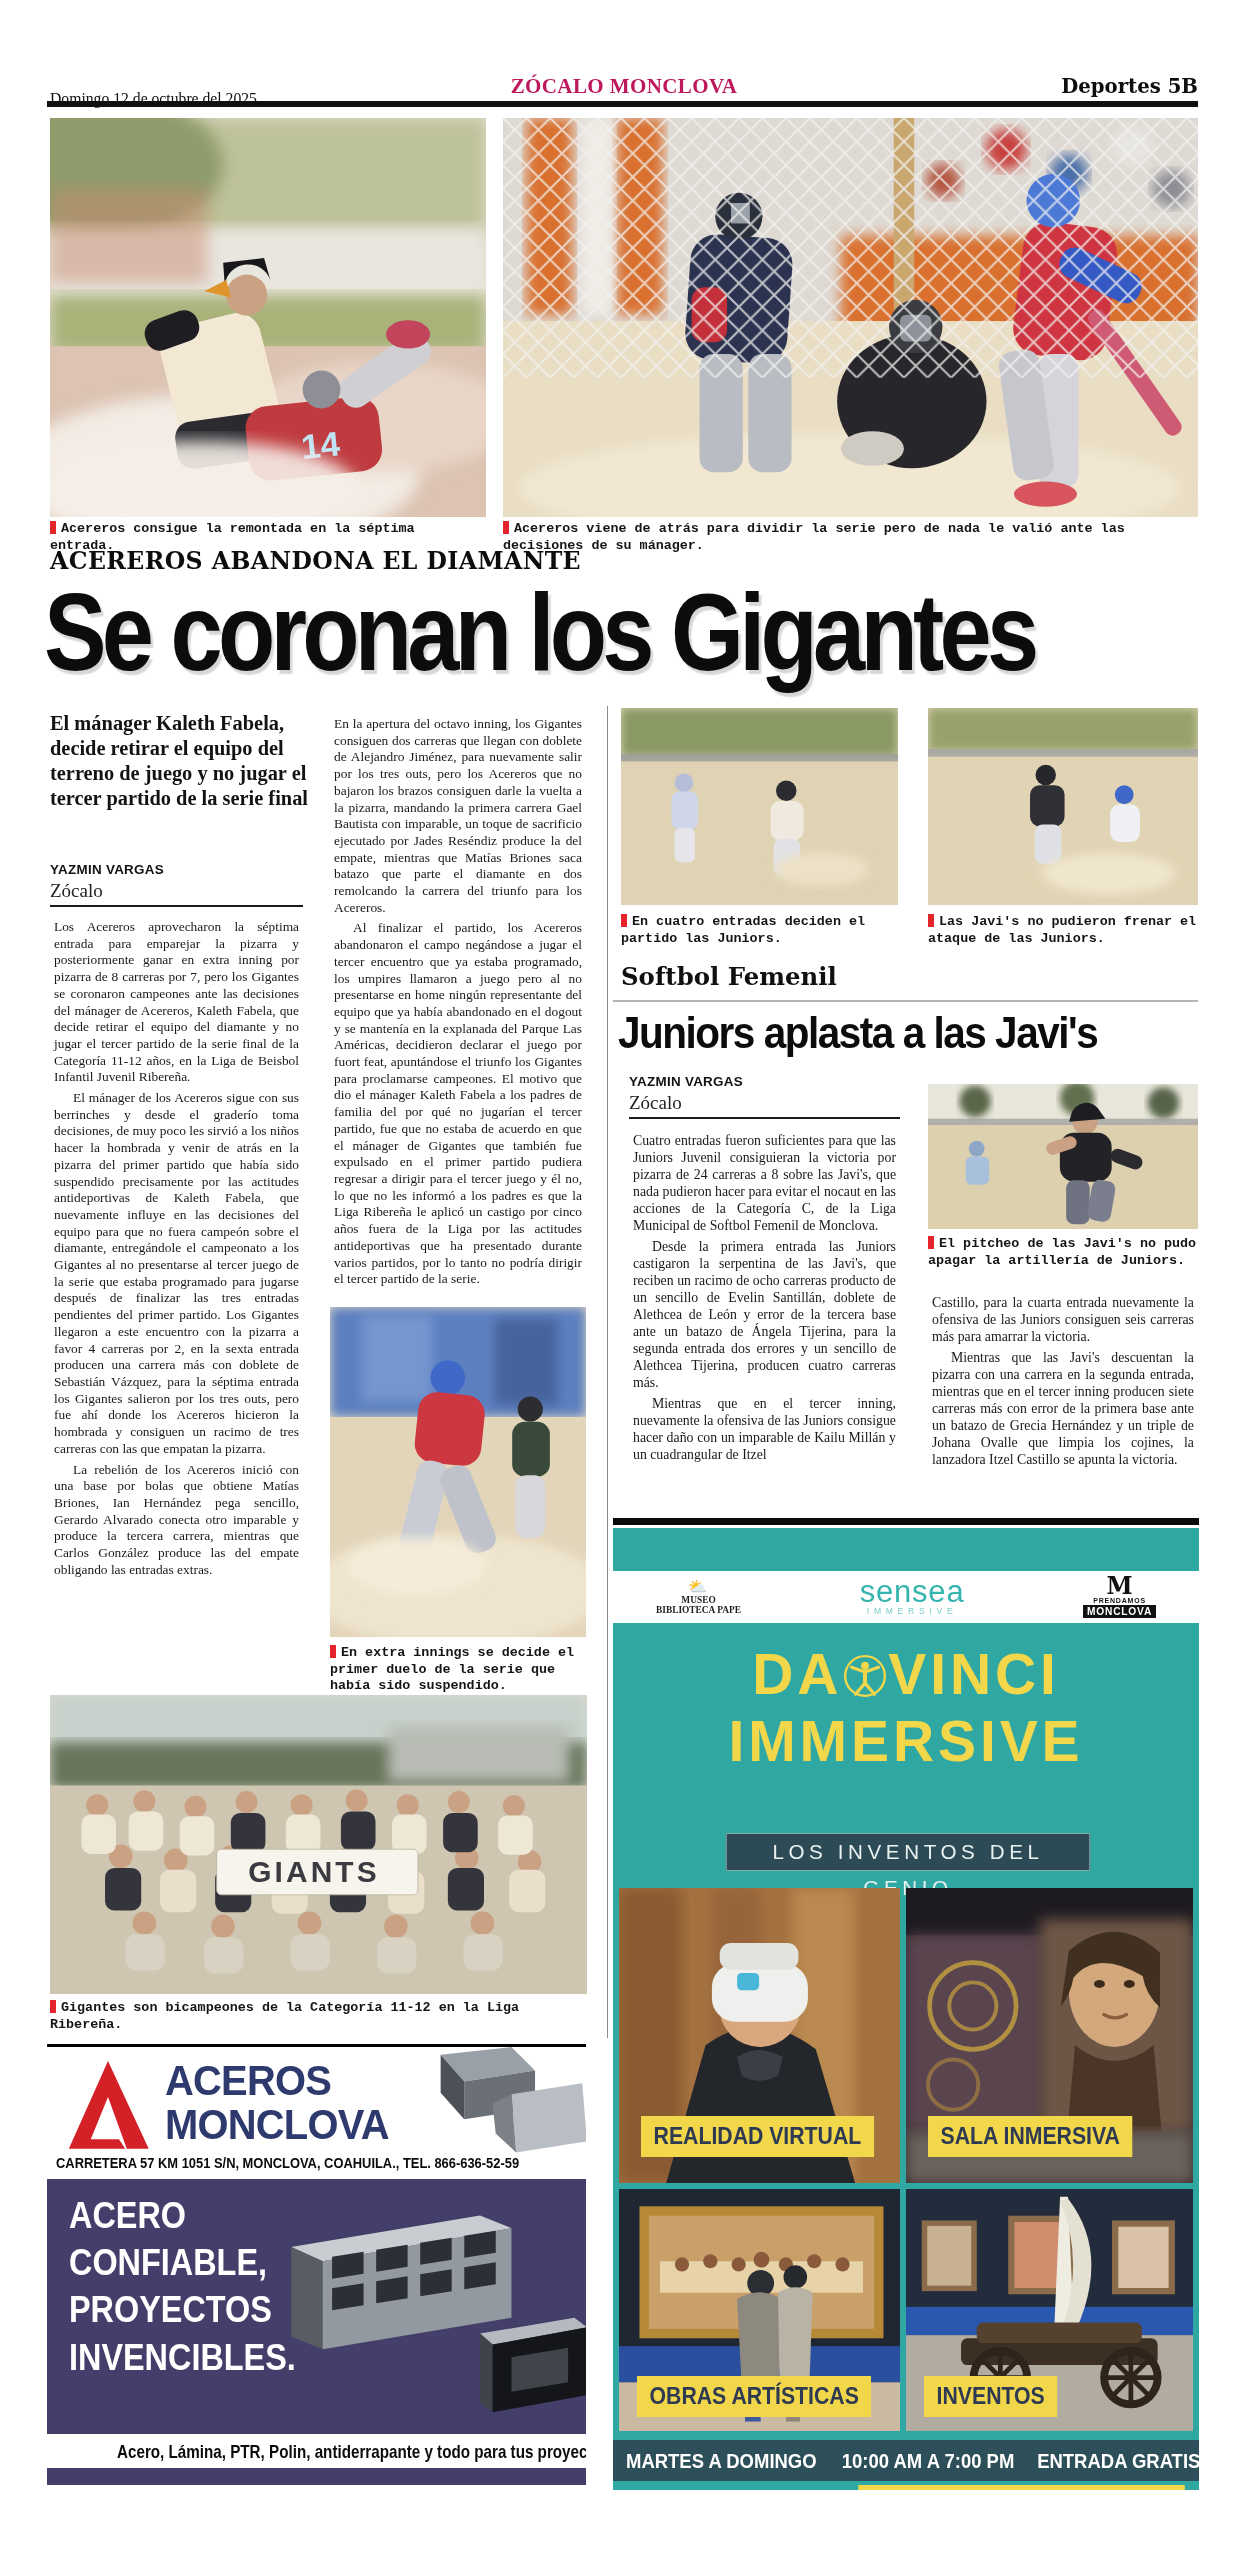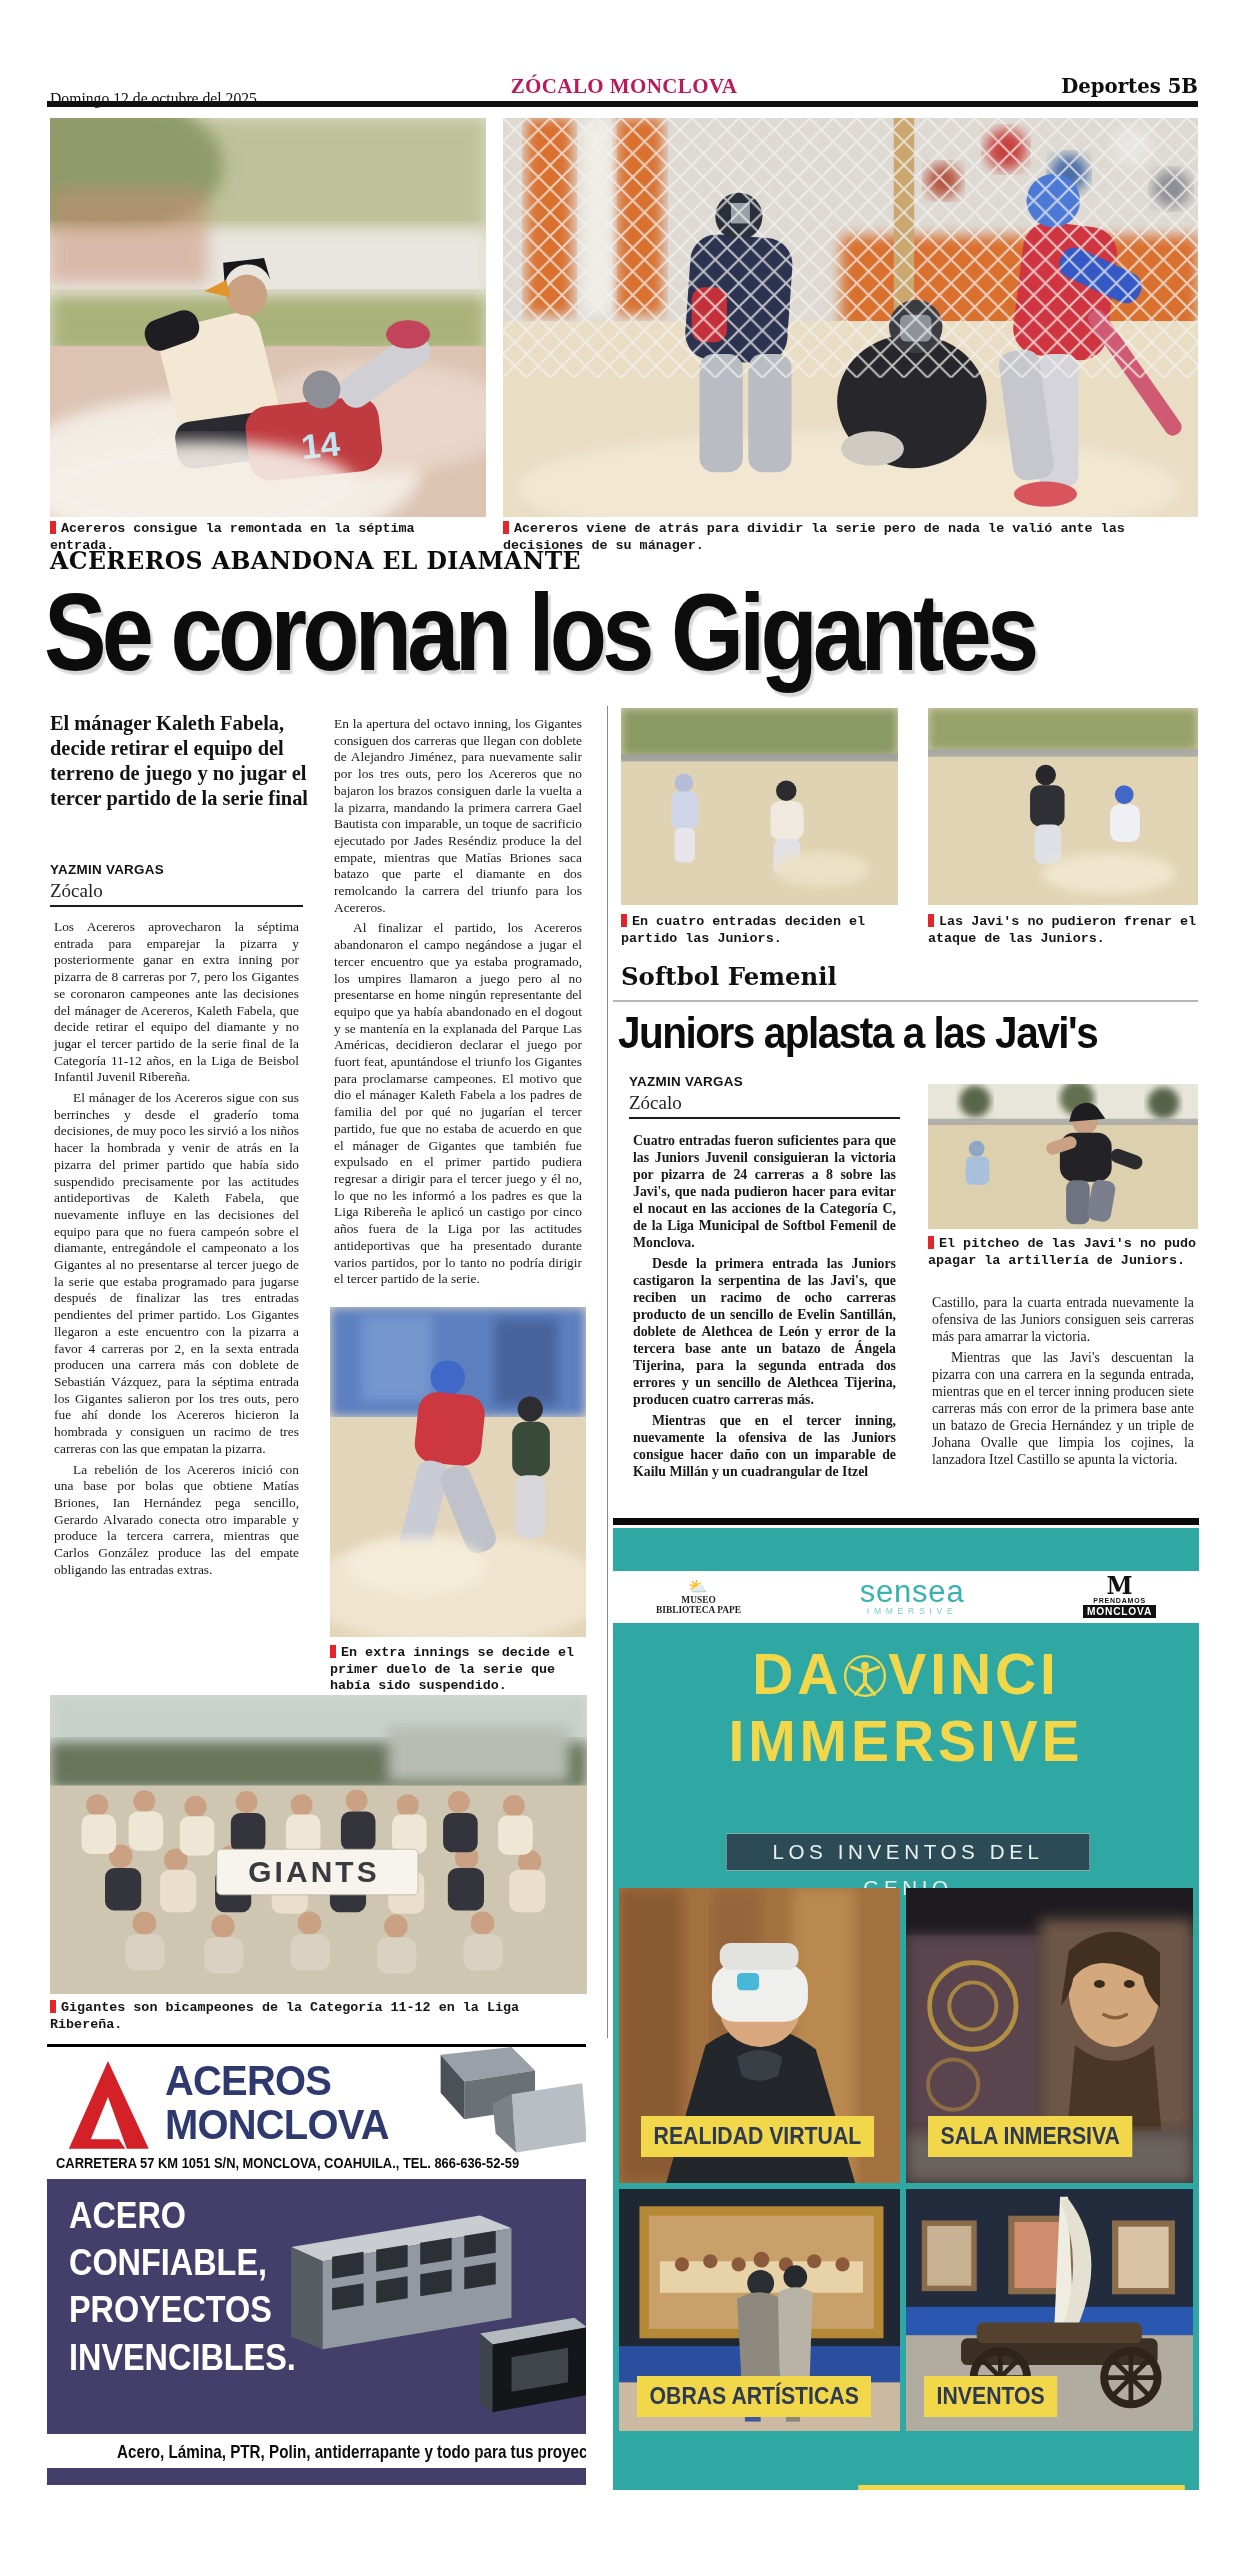--- a/index.html
+++ b/index.html
@@ -287,21 +287,21 @@
   </figure>
   <div class="cap" style="left:928px;top:914px;width:270px;"><span class="mk"></span><span>Las Javi's no pudieron frenar el ataque de las Juniors.</span></div>
 
   <div class="soft-label">Softbol Femenil</div>
   <div class="soft-line"></div>
   <h2 class="soft-head">Juniors aplasta a las Javi's</h2>
   <div class="by-name" style="left:629px;top:1074px;">YAZMIN VARGAS</div>
   <div class="by-ag" style="left:629px;top:1092px;">Zócalo</div>
   <div class="by-rule" style="left:629px;top:1117px;width:271px;"></div>
 
-  <div class="bodycol" style="left:629px;top:1128px;width:271px;height:395px;font-size:13.8px;line-height:17px;font-weight:bold;">
+  <div class="bodycol" style="left:629px;top:1128px;width:271px;height:395px;font-size:13.8px;line-height:17px;">
     <p>Cuatro entradas fueron suficientes para que las Juniors Juvenil consiguieran la victoria por pizarra de 24 carreras a 8 sobre las Javi's, que nada pudieron hacer para evitar el nocaut en las acciones de la Categoría C, de la Liga Municipal de Softbol Femenil de Monclova.</p>
     <p>Desde la primera entrada las Juniors castigaron la serpentina de las Javi's, que reciben un racimo de ocho carreras producto de un sencillo de Evelin Santillán, doblete de Alethcea de León y error de la tercera base ante un batazo de Ángela Tijerina, para la segunda entrada dos errores y un sencillo de Alethcea Tijerina, producen cuatro carreras más.</p>
     <p>Mientras que en el tercer inning, nuevamente la ofensiva de las Juniors consigue hacer daño con un imparable de Kailu Millán y un cuadrangular de Itzel</p>
   </div>
 
   <figure class="ph" style="left:928px;top:1084px;width:270px;height:145px;">
     <svg viewBox="0 0 344 184" preserveAspectRatio="none">
       <defs>
           <filter id="bl6">
             <feGaussianBlur stdDeviation="5"></feGaussianBlur>
@@ -582,20 +582,27 @@
           <path d="M286 206 v68 M252 240 h68 M262 216 l48 48 M310 216 l-48 48" stroke="#2e241b" stroke-width="6"></path>
         </g>
       </svg>
     </figure>
 
     <div class="dv-lab" style="left:28px;top:588px;">REALIDAD VIRTUAL</div>
     <div class="dv-lab" style="left:315px;top:588px;">SALA INMERSIVA</div>
     <div class="dv-lab" style="left:23.6px;top:848px;">OBRAS ARTÍSTICAS</div>
     <div class="dv-lab" style="left:311px;top:848px;">INVENTOS</div>
 
+    <div class="dv-sched" style="top:912px;">
+      <div class="cell">MARTES A DOMINGO</div>
+      <div class="sep"></div>
+      <div class="cell">10:00 AM A  7:00 PM</div>
+      <div class="sep"></div>
+      <div class="cell">ENTRADA GRATIS</div>
+    </div>
     <div class="dv-res" style="top:953px;">
       <span class="lab">RESERVA TU LUGAR:</span>
       <span class="url">WWW.DAVINCIEXPERIENCE.MX/</span>
     </div>
 
   </div>
 
 </div>
 
 

